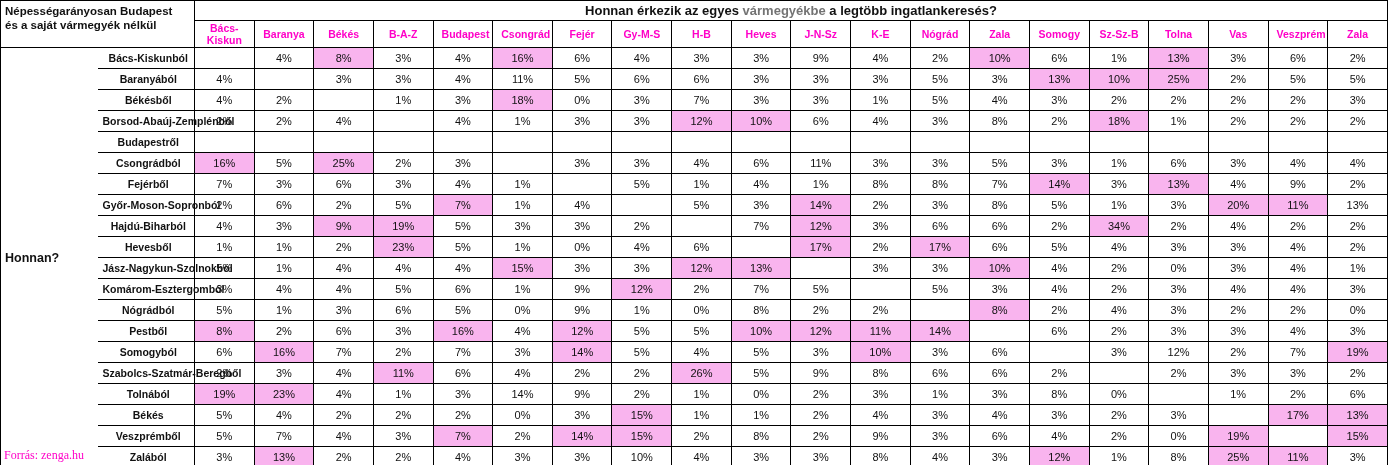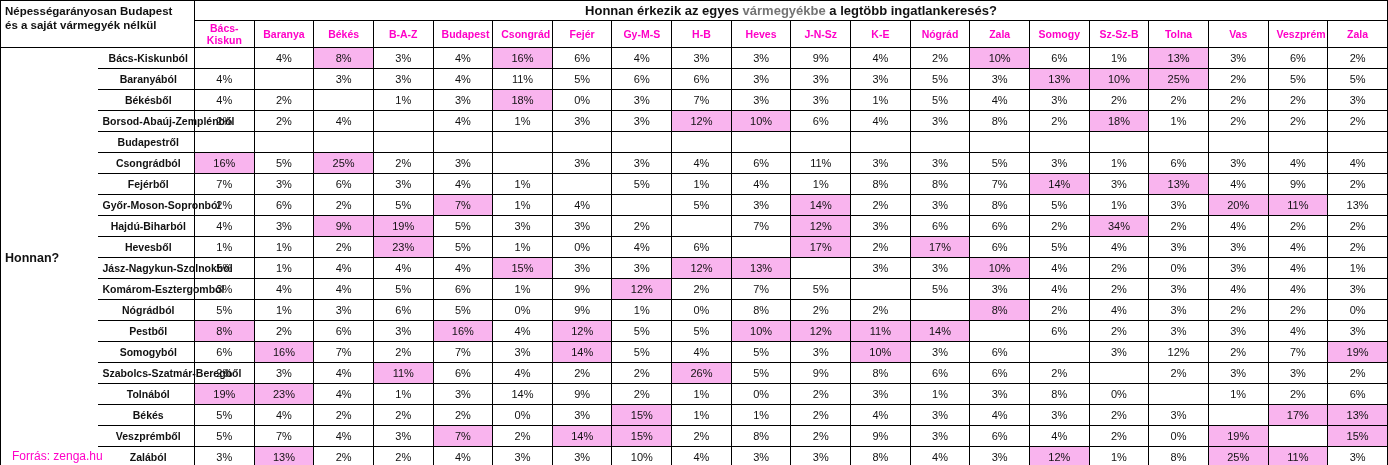--- a/index.html
+++ b/index.html
@@ -60,25 +60,26 @@
     white-space:nowrap;
   }
   td.val{
     text-align:center;
     font-size:11px;
     height:20px;
   }
   td.hi{background:#f9b4ee;}
   .footer{
     position:absolute;
-    left:12px;
+    left:4px;
     bottom:2px;
     color:#ff00c8;
     font-size:12px;
     font-weight:normal;
+    font-family:Liberation Serif, serif;
   }
 </style>
 </head>
 <body>
 
 <div id="wrap">
   <table>
     <tbody>
       <tr>
         <td class="corner" rowspan="2" colspan="2">

